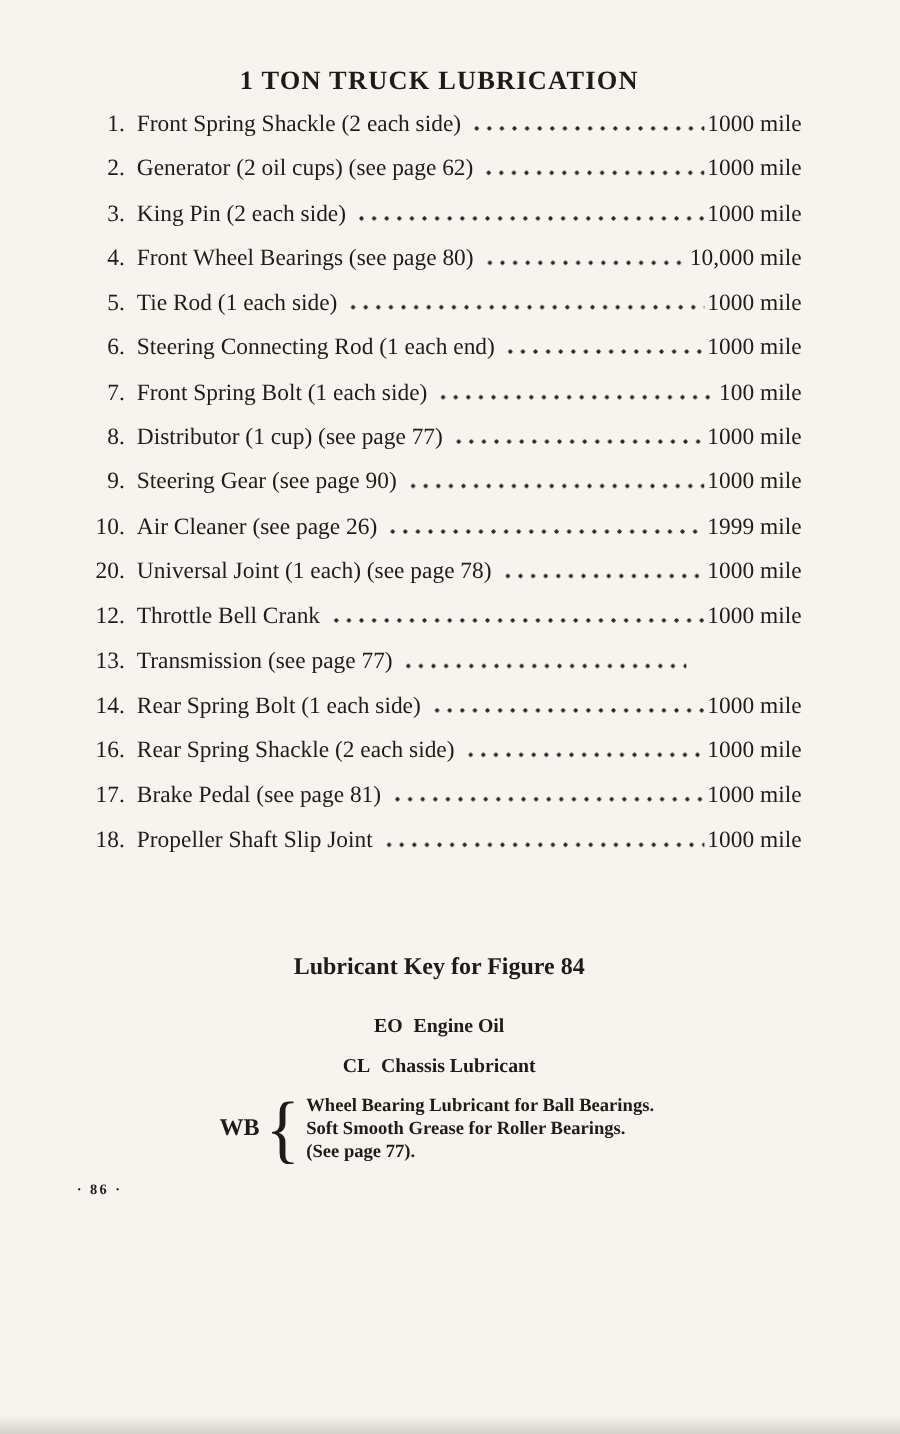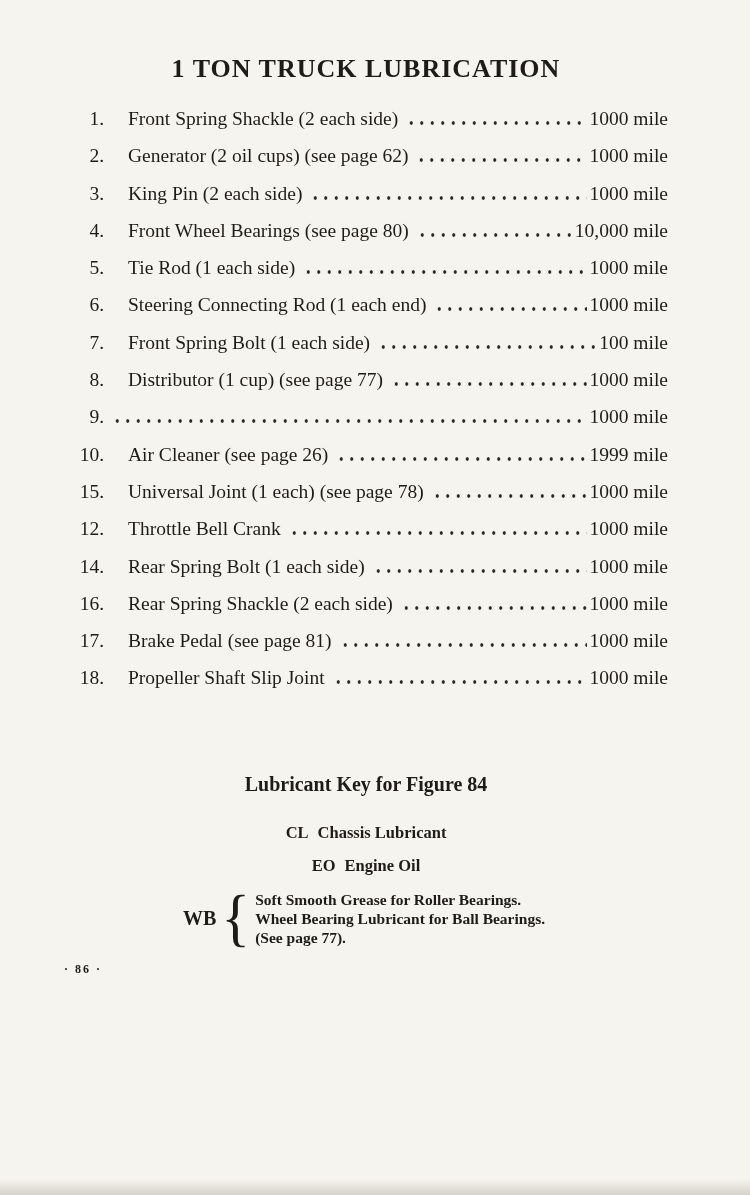--- a/index.html
+++ b/index.html
@@ -8,35 +8,35 @@
     background:#f6f4ee;
     font-family:"Liberation Serif", serif;
     color:#1e1c19;
     position:relative;
     overflow:hidden;
   }
   .page { padding:54px 82px 0 64px; position:relative; height:100%; }
   .title {
     text-align:center;
     font-weight:bold;
-    font-size:26px;
+    font-size:22px;
     letter-spacing:1px;
-    margin-bottom:24px;
+    margin-bottom:13px;
     white-space:nowrap;
   }
   .list { }
   .row {
     display:flex;
     align-items:baseline;
     height:37.3px;
     font-size:19.5px;
     white-space:nowrap;
   }
   .num { width:40px; text-align:right; flex:none; }
-  .label { margin-left:24px; }
+  .label { margin-left:10px; }
   .leader {
     flex:1;
     min-width:12px;
     height:4px;
     margin:0 2px 0 6px;
     background-image: radial-gradient(circle, #2a2824 1.5px, rgba(0,0,0,0) 1.9px);
     background-size: 10.5px 4px;
     background-repeat: repeat-x;
     background-position: 2px 60%;
   }
@@ -139,45 +139,52 @@
 
     <div class="row">
       <span class="num">8.</span>
       <span class="label">Distributor (1 cup) (see page 77)</span>
       <span class="leader"></span>
       <span class="value">1000 mile</span>
     </div>
 
     <div class="row">
       <span class="num">9.</span>
+      <span class="label">Steering Gear (see page 90)</span>
       <span class="leader"></span>
       <span class="value">1000 mile</span>
     </div>
 
     <div class="row">
       <span class="num">10.</span>
       <span class="label">Air Cleaner (see page 26)</span>
       <span class="leader"></span>
       <span class="value">1999 mile</span>
     </div>
 
     <div class="row">
-      <span class="num">15.</span>
+      <span class="num">20.</span>
       <span class="label">Universal Joint (1 each) (see page 78)</span>
       <span class="leader"></span>
       <span class="value">1000 mile</span>
     </div>
 
     <div class="row">
       <span class="num">12.</span>
       <span class="label">Throttle Bell Crank</span>
       <span class="leader"></span>
       <span class="value">1000 mile</span>
     </div>
 
+    <div class="row short">
+      <span class="num">13.</span>
+      <span class="label">Transmission (see page 77)</span>
+      <span class="leader"></span>
+      <span class="value"></span>
+    </div>
 
     <div class="row">
       <span class="num">14.</span>
       <span class="label">Rear Spring Bolt (1 each side)</span>
       <span class="leader"></span>
       <span class="value">1000 mile</span>
     </div>
 
 
     <div class="row">
@@ -200,33 +207,33 @@
       <span class="leader"></span>
       <span class="value">1000 mile</span>
     </div>
 
   </div>
 
   <div class="key">
     <div class="key-heading">Lubricant Key for Figure 84</div>
 
     <div class="key-entry">
+      <span class="key-code">EO</span><span>Engine Oil</span>
+    </div>
+
+    <div class="key-entry">
       <span class="key-code">CL</span><span>Chassis Lubricant</span>
-    </div>
-
-    <div class="key-entry">
-      <span class="key-code">EO</span><span>Engine Oil</span>
     </div>
 
     <div class="wb">
       <span class="wb-code">WB</span>
       <span class="brace">{</span>
       <span class="wb-lines">
+        <span style="display:block">Wheel Bearing Lubricant for Ball Bearings.</span>
         <span style="display:block">Soft Smooth Grease for Roller Bearings.</span>
-        <span style="display:block">Wheel Bearing Lubricant for Ball Bearings.</span>
         <span style="display:block">(See page 77).</span>
       </span>
     </div>
   </div>
 
   <div class="page-number">· 86 ·</div>
 
 </div>
 
 <div class="scan-edge"></div>

